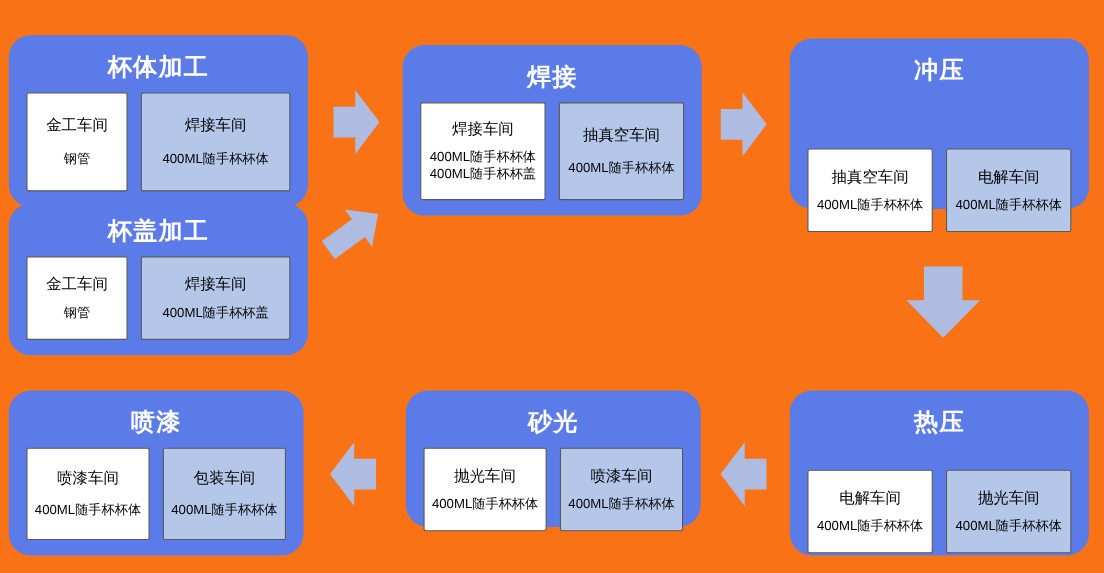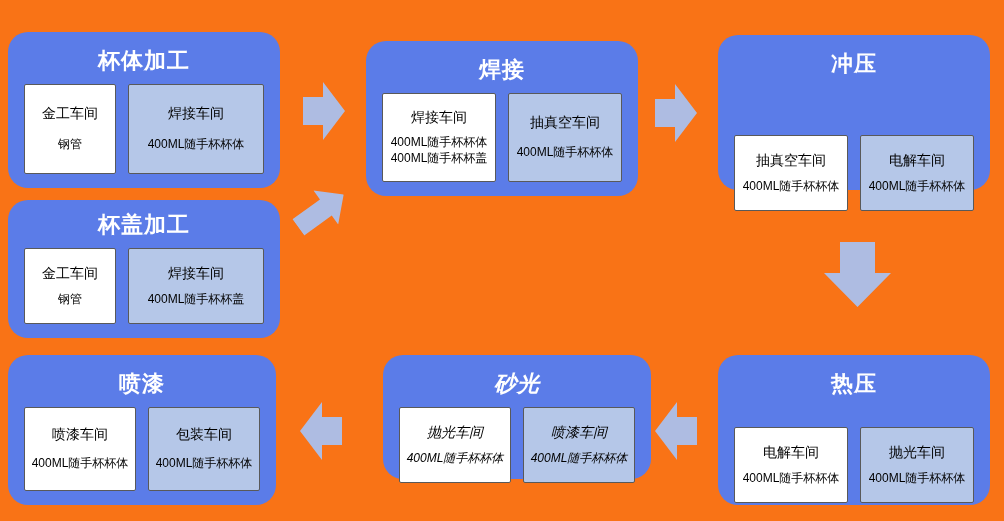--- a/index.html
+++ b/index.html
@@ -49,25 +49,25 @@
   .item{font-size:12px;line-height:1.3;}
   .itemset{display:flex;flex-direction:column;}
 
   .arrow{position:absolute;}
   .arrow svg{display:block;}
   .arrow-fill{fill:#aebce2;}
   .rot{transform:rotate(-36deg);}
 
   
   #node-cup-body {left:8px;  top:32px;  width:272px; height:156px;}
-  #node-cup-lid  {left:8px;  top:200px; width:272px; height:138px; padding-top:6px;}
+  #node-cup-lid  {left:8px;  top:185px; width:272px; height:138px; padding-top:6px;}
   #node-welding  {left:366px;top:41px;  width:272px; height:155px;}
   #node-stamping {left:718px;top:35px;  width:272px; height:155px;gap:48px;}
   #node-hot-press{left:718px;top:355px; width:272px; height:150px;gap:20px;}
-  #node-sanding  {left:383px;top:355px; width:268px; height:124px;font-style:italic;}
+  #node-sanding  {left:369px;top:355px; width:268px; height:124px;}
   #node-painting {left:8px;  top:355px; width:268px; height:150px;}
 
   
   #arrow-1{left:303px;top:82px;}
   #arrow-2{left:293px;top:190px;}
   #arrow-3{left:655px;top:84px;}
   #arrow-4{left:824px;top:242px;}
   #arrow-5{left:655px;top:402px;}
   #arrow-6{left:300px;top:402px;}
 </style>

